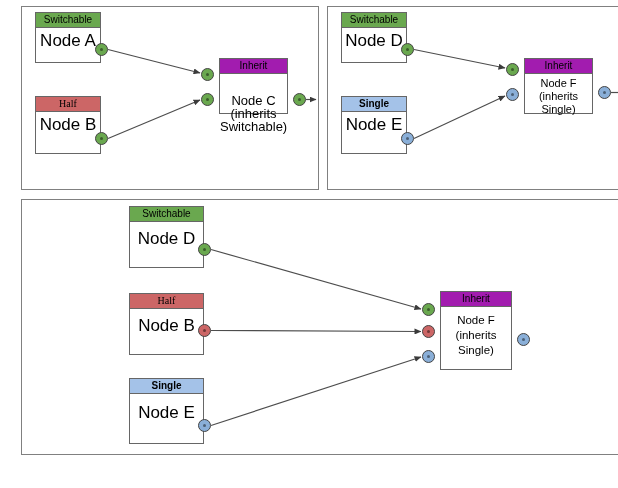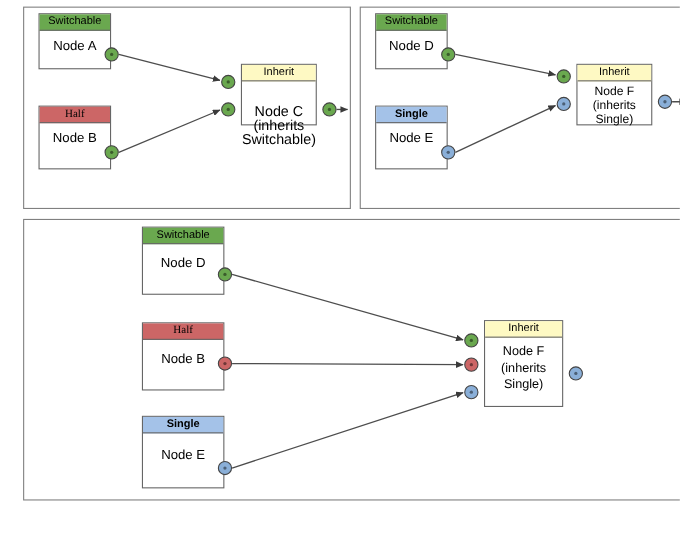--- a/index.html
+++ b/index.html
@@ -35,26 +35,26 @@
     text-align:center;
     font-size:10px;
     color:#000000;
     border-bottom:1px solid #666666;
     overflow:hidden;
     white-space:nowrap;
   }
   .hdr-switchable{background:#6aa84f;}
   .hdr-half{background:#cc6666;font-family:Liberation Serif, serif;}
   .hdr-single{background:#a4c2e8;font-weight:bold;}
-  .hdr-inherit{background:#fef9c3;}
+  .hdr-inherit{background:#a21caf;}
 
   .node-body{
     box-sizing:border-box;
     text-align:center;
-    font-size:12px;
+    font-size:17px;
     color:#000000;
     line-height:14px;
     padding-top:6px;
     white-space:pre-line;
   }
 
   
   .port{
     position:absolute;
     width:13px;height:13px;

